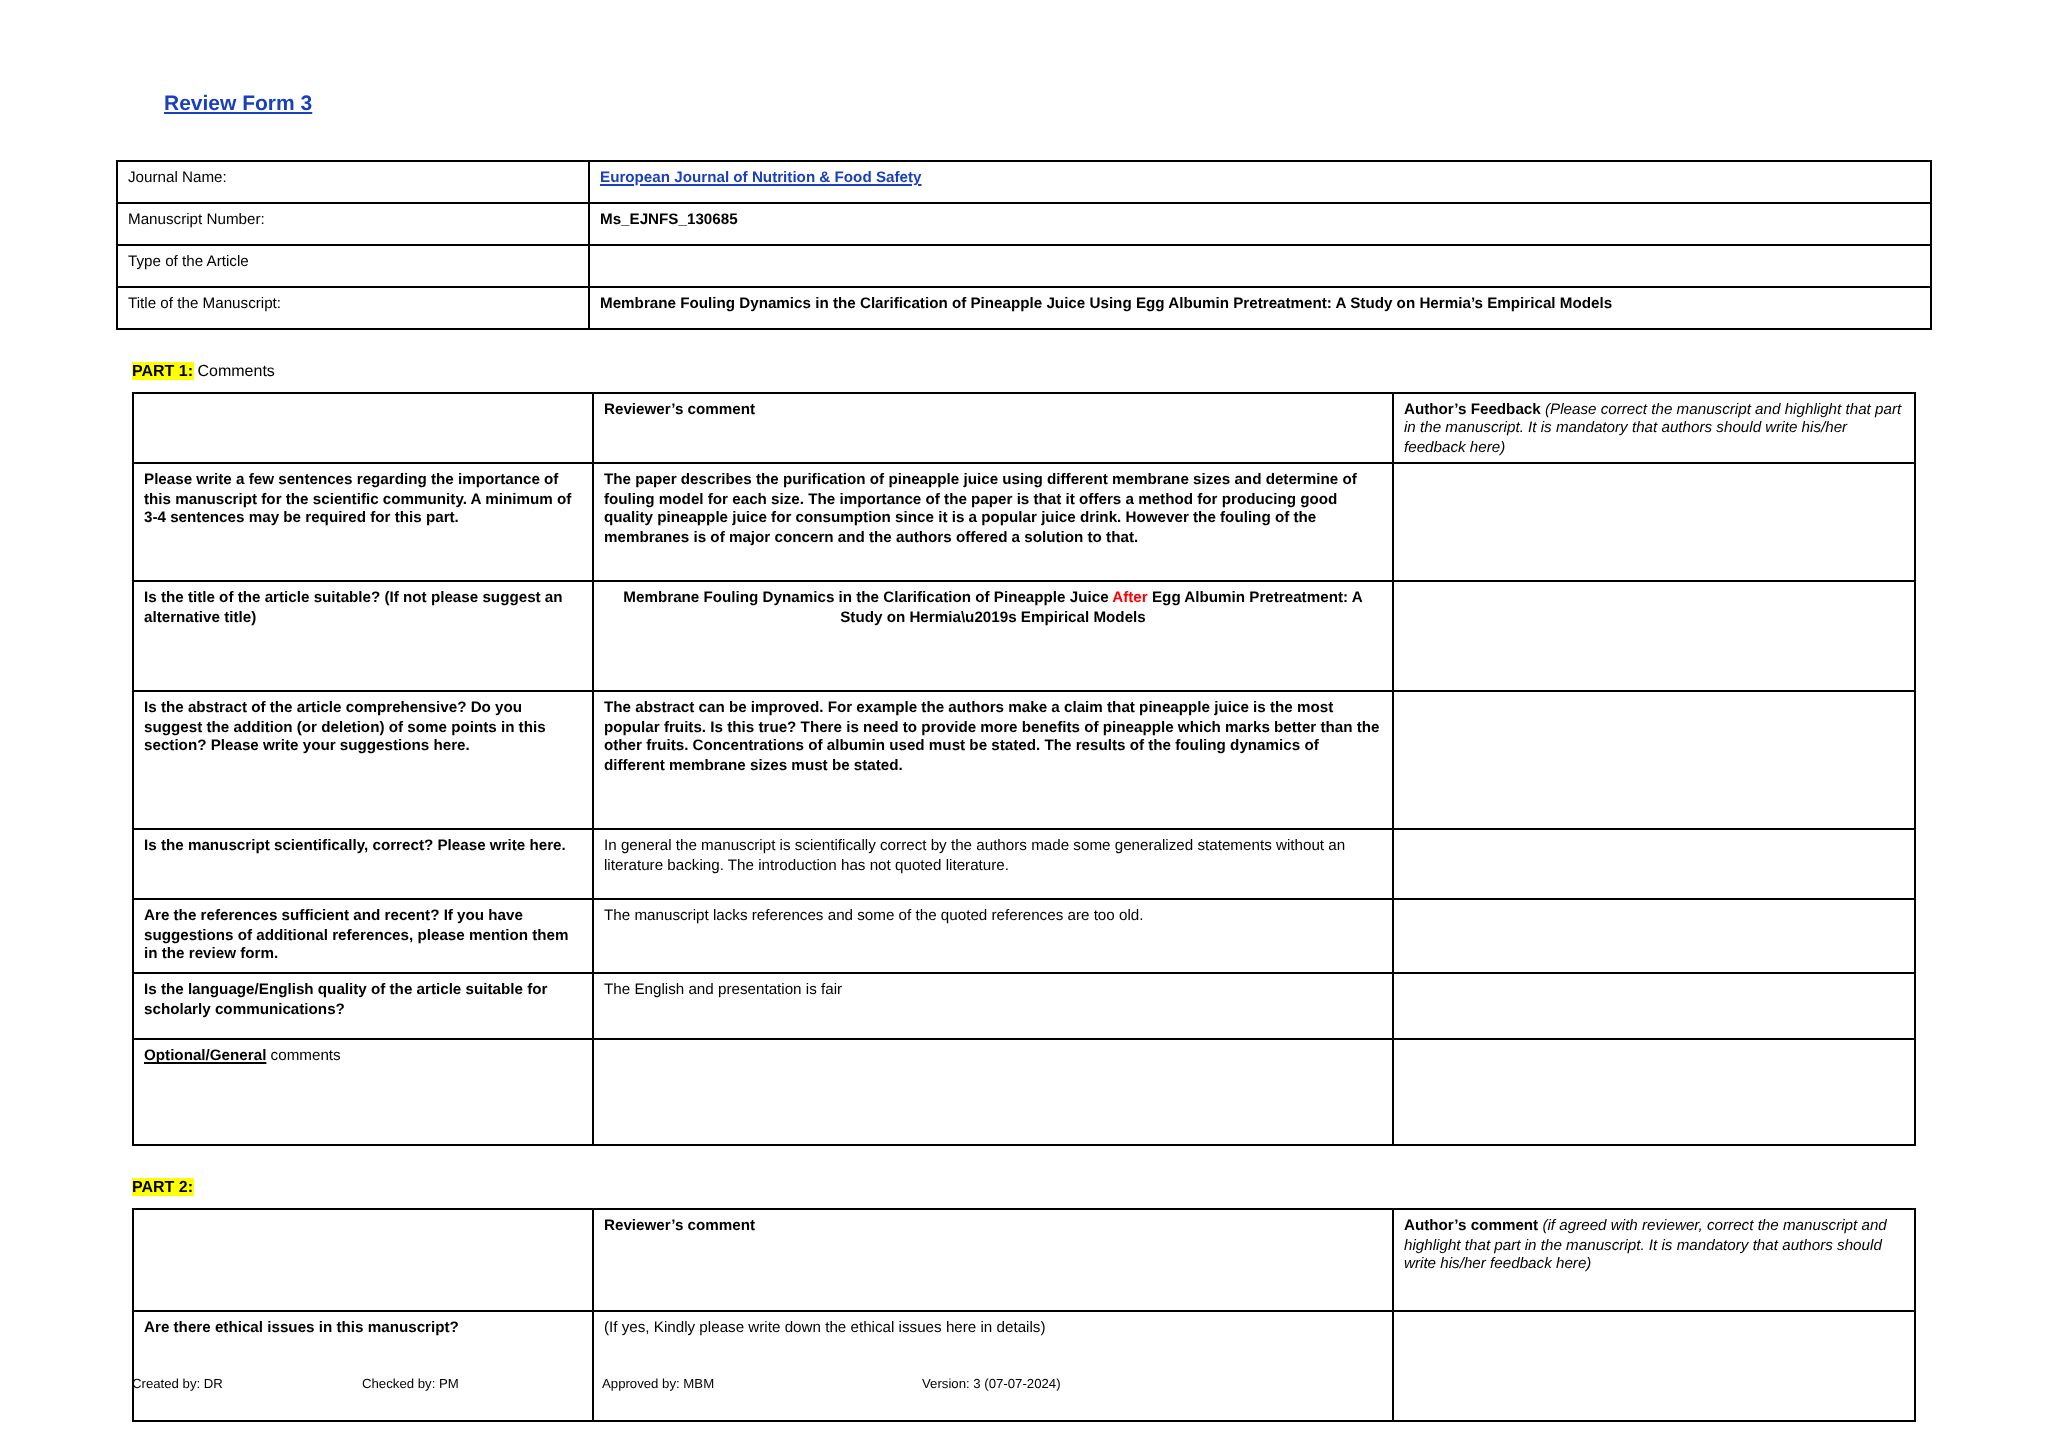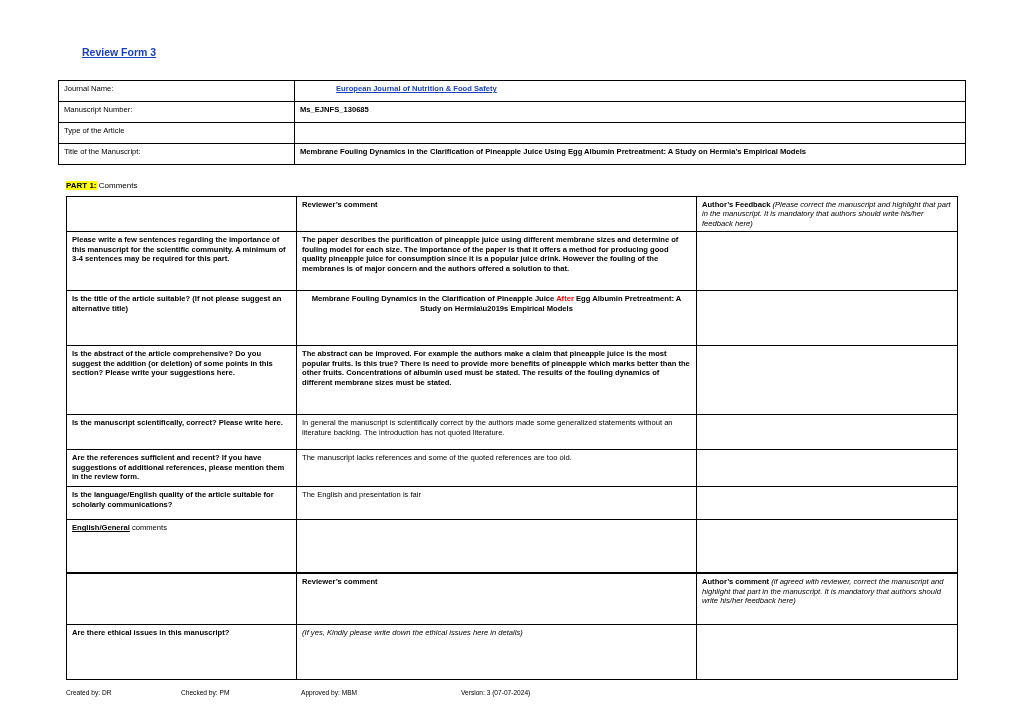--- a/index.html
+++ b/index.html
@@ -45,21 +45,20 @@
     line-height: 1.25;
   }
   
   .hdr-table td { height: 14px; }
   .hdr-label { width: 225px; font-size: 7.6px; }
   .link {
     color: #1a3fbf;
     text-decoration: underline;
     font-weight: bold;
     font-size: 7.6px;
-    margin-left: 36px;
   }
   .bold { font-weight: bold; }
   .val-bold { font-weight: bold; font-size: 7.6px; }
   .title-cell { font-weight: bold; font-size: 7.6px; padding-top: 8px; padding-bottom: 8px; }
   .type-cell { height: 22px; }
 
   
   .part-heading {
     margin: 16px 0 6px 8px;
     font-size: 8px;
@@ -117,21 +116,21 @@
   .h4 td { height: 28px; }
   .h5 td { height: 30px; }
   .h6 td { height: 26px; }
   .h7 td { height: 46px; }
 
   
   .part2-table { margin-left: 8px; width: calc(100% - 16px); }
   .p2-hdr td { height: 44px; font-size: 7.6px; }
   .p2-row td { height: 48px; vertical-align: middle; margin-top: 48px; }
   .p2-q { font-weight: bold; font-size: 7.6px; padding-left: 12px; }
-  .p2-italic { font-style: italic; font-size: 7.6px; padding-left: 8px; }
+  .p2-italic { font-size: 7.6px; padding-left: 8px; }
 
   
   .footer {
     position: absolute;
     left: 58px;
     bottom: 28px;
     width: 906px;
     font-size: 6.6px;
     display: flex;
   }
@@ -219,27 +218,30 @@
       <td></td>
     </tr>
 
     <tr class="h6">
       <td class="q-cell">Is the language/English quality of the article suitable for scholarly communications?</td>
       <td class="r-plain pad-in">The English and presentation is fair</td>
       <td></td>
     </tr>
 
     <tr class="h7">
-      <td class="q-cell"><span class="underline">English/General</span><span class="plain"> comments</span></td>
+      <td class="q-cell"><span class="underline">Optional/General</span><span class="plain"> comments</span></td>
       <td class="r-plain pad-in"></td>
       <td></td>
     </tr>
   </tbody>
     </table>
 
+  <div class="part-heading">
+    <span class="hl">PART  2:</span>
+  </div>
 
   <table class="bordered part2-table">
     <colgroup>
       <col class="col-q">
         <col class="col-r">
         <col class="col-a">
     </colgroup>
     <tbody>
         <tr class="p2-hdr">
       <td></td>

